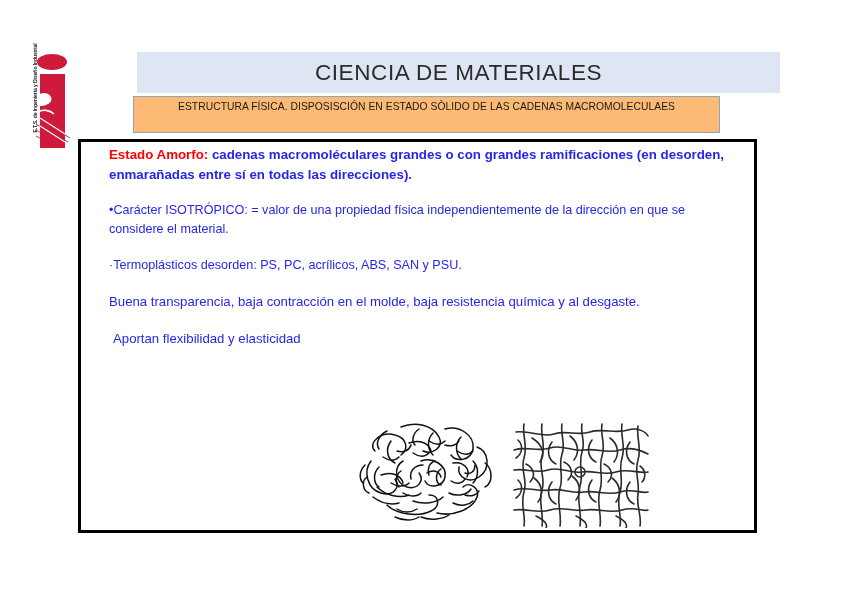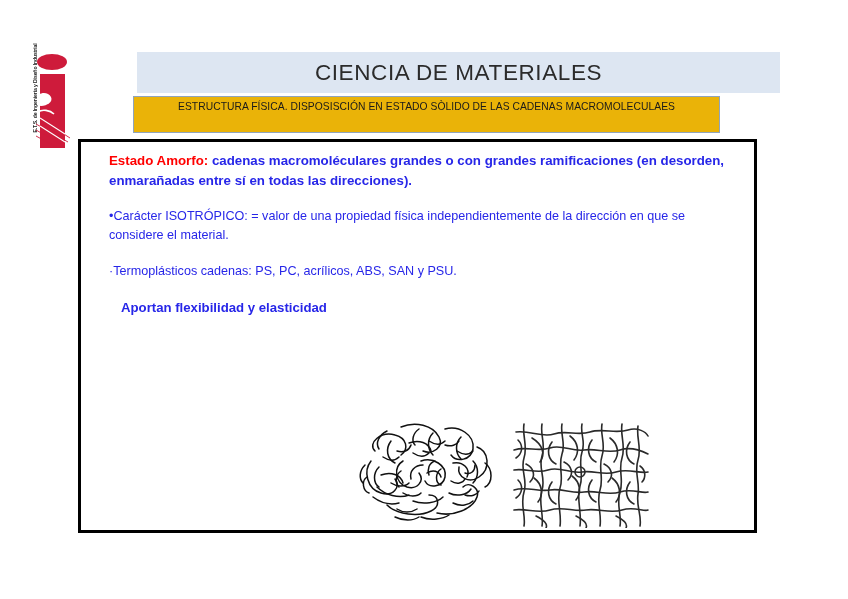--- a/index.html
+++ b/index.html
@@ -65,21 +65,21 @@
     font-family: "Liberation Sans", sans-serif;
   }
 
   
   #subtitle-box {
     position: absolute;
     left: 133px;
     top: 96px;
     width: 587px;
     height: 37px;
-    background: #eab308;
+    background: #fdba74;
     border: 1px solid #8fa4bd;
     box-sizing: border-box;
     display: flex;
     align-items: flex-start;
     justify-content: center;
     padding-top: 2px;
   }
   #subtitle-text {
     font-size: 10.3px;
     color: #1a1a1a;
@@ -98,21 +98,21 @@
     width: 679px;
     height: 394px;
     border: 3px solid #000000;
     box-sizing: border-box;
     background: #ffffff;
     overflow: hidden;
   }
   #content-inner {
     position: absolute;
     left: 28px;
-    top: 9px;
+    top: 3px;
     width: 622px;
   }
 
   .para {
     color: #2726e8;
     font-family: "Liberation Sans", sans-serif;
   }
   .p-amorfo {
     font-size: 13.3px;
     font-weight: bold;
@@ -132,22 +132,21 @@
   .p-justify {
     font-size: 13.2px;
     line-height: 21px;
     margin: 0 0 16px 0;
     text-align: justify;
     width: 616px;
   }
   .p-last {
     font-size: 13.2px;
     line-height: 21px;
-    margin: 12px;
-    font-weight: bold;
+    margin: 4px;
   }
 
   
   #figure-tangle {
     position: absolute;
     left: 357px;
     top: 417px;
     width: 148px;
     height: 111px;
   }
@@ -201,23 +200,24 @@
     <p class="para p-amorfo">
       <span class="lead">Estado Amorfo:</span><span> cadenas macromoléculares grandes o con grandes ramificaciones (en desorden, enmarañadas entre sí en todas las direcciones).</span>
     </p>
 
 
     <p class="para p-bullet">
       <b>•Carácter ISOTRÓPICO:</b><span> = valor de una propiedad física independientemente de la dirección en que se considere el material.</span>
     </p>
 
     <p class="para p-bullet tight">
-      <span>·Termoplásticos cadenas: </span><b>PS, PC, acrílicos, ABS, SAN y PSU.</b>
+      <span>·Termoplásticos desorden: </span><b>PS, PC, acrílicos, ABS, SAN y PSU.</b>
     </p>
 
+    <p class="para p-justify">Buena transparencia, baja contracción en el molde, baja resistencia química y al desgaste.</p>
 
     <p class="para p-last">Aportan flexibilidad y elasticidad</p>
   </div>
 </div>
 
 <svg id="figure-tangle" viewBox="0 0 148 111" xmlns="http://www.w3.org/2000/svg">
   <g stroke="#111111" fill="none" stroke-width="1.5" stroke-linecap="round">
     <path d="M18 34 C10 26, 24 14, 38 18 C50 21, 52 32, 44 38"></path>
     <path d="M44 10 C58 4, 76 8, 82 20 C87 30, 76 38, 66 34"></path>
     <path d="M88 12 C102 8, 118 18, 116 32 C114 43, 100 46, 94 38"></path>

